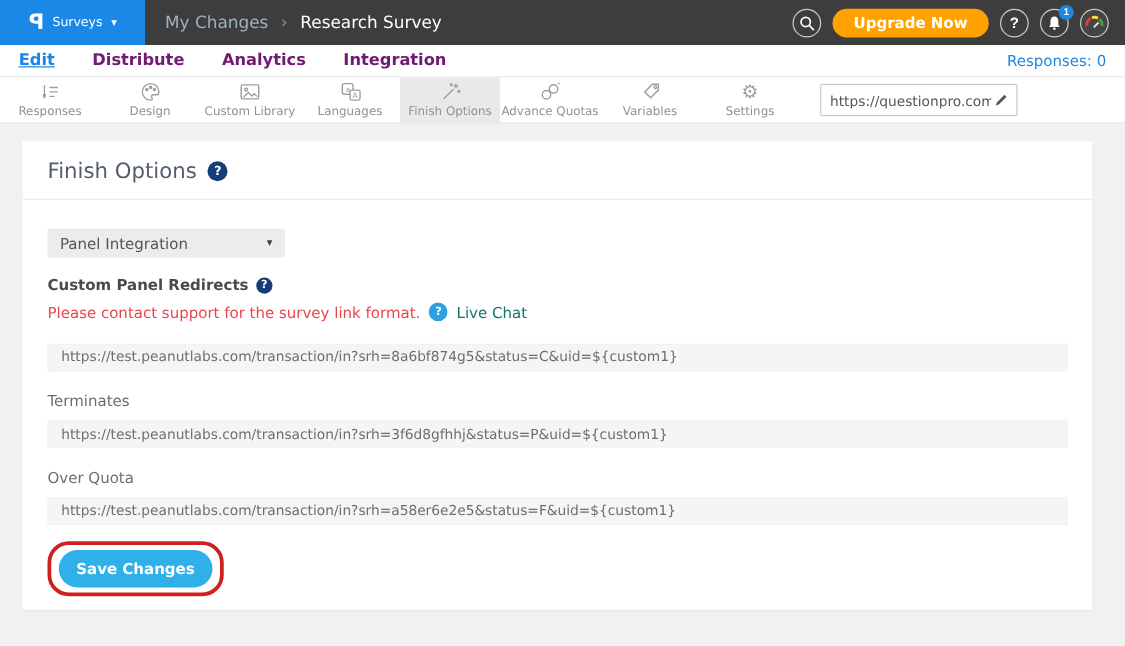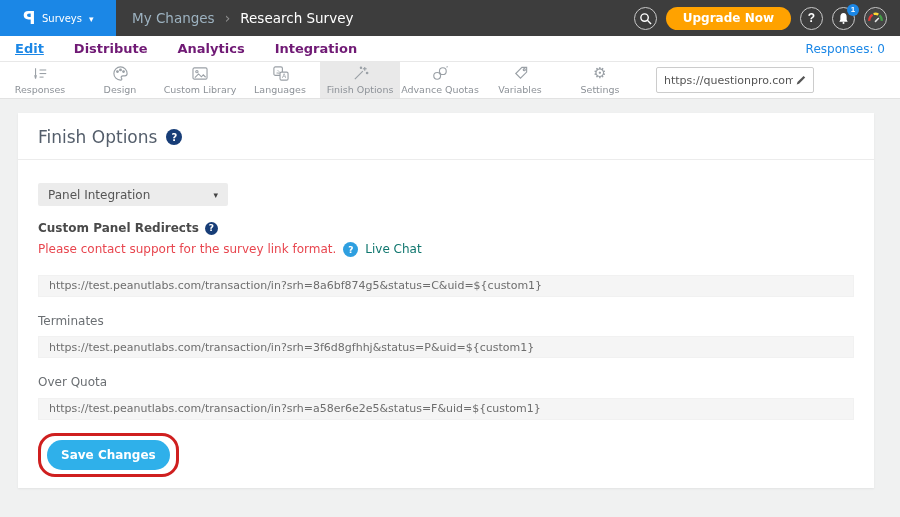--- a/index.html
+++ b/index.html
@@ -47,21 +47,21 @@
   .card-title { font-size:17px; font-weight:normal; color:#545e6b; }
   .help-circle { width:16px; height:16px; border-radius:50%; background:#173d77; color:#fff; font-size:10px; font-weight:bold; display:inline-flex; align-items:center; justify-content:center; cursor:pointer; flex:0 0 auto; }
   .help-circle.small { width:13px; height:13px; font-size:9px; }
   .chat-circle { width:15px; height:15px; border-radius:50%; background:#2e9fe0; color:#fff; font-size:9px; font-weight:bold; display:inline-flex; align-items:center; justify-content:center; cursor:pointer; flex:0 0 auto; }
 
   .card-body { padding:23px 20px 0; }
   .dropdown { width:190px; height:23px; background:#ececec; border-radius:2px; display:flex; align-items:center; justify-content:space-between; padding:0 10px; font-size:12px; color:#555; cursor:pointer; }
   .dropdown-caret { font-size:9px; color:#444; }
   .section-label-row { margin-top:15px; display:flex; align-items:center; gap:6px; }
   .section-label { font-size:12px; font-weight:bold; color:#4a4a4a; }
-  .note-row { margin-top:7px; display:flex; gap:7px; font-size:12px; }
+  .note-row { margin-top:7px; display:flex; align-items:center; gap:7px; font-size:12px; }
   .note-text { color:#e8464f; }
   .live-chat { color:#0f766e; cursor:pointer; }
   .field { margin-top:17px; }
   .field-label { font-size:12px; color:#6b6f73; margin-bottom:8px; }
   .field-input { width:100%; height:22px; background:#f5f5f5; border:1px solid #f1f1f1; font-size:11px; color:#6d6d6d; padding:0 10px; font-family:inherit; }
   .save-wrap { display:inline-block; margin-top:13px; border:3px solid #cf1f1f; border-radius:17px; padding:4px 6px; }
   .save-btn { background:#2fb0ea; border:none; border-radius:15px; color:#fff; font-size:12px; font-weight:bold; padding:8px 14px; cursor:pointer; font-family:inherit; }
 </style>
 </head>
 <body>

